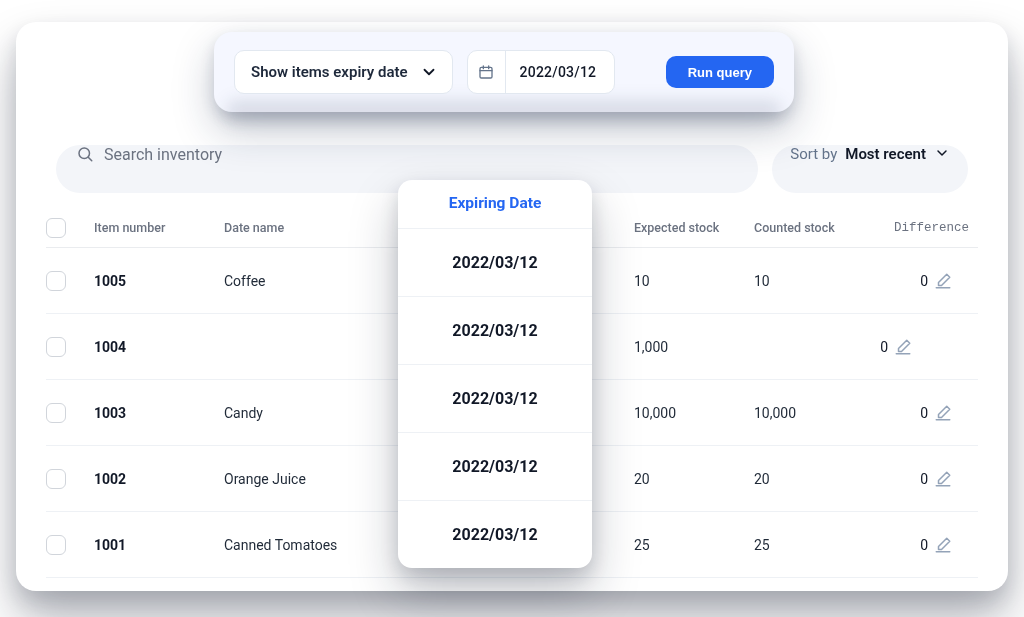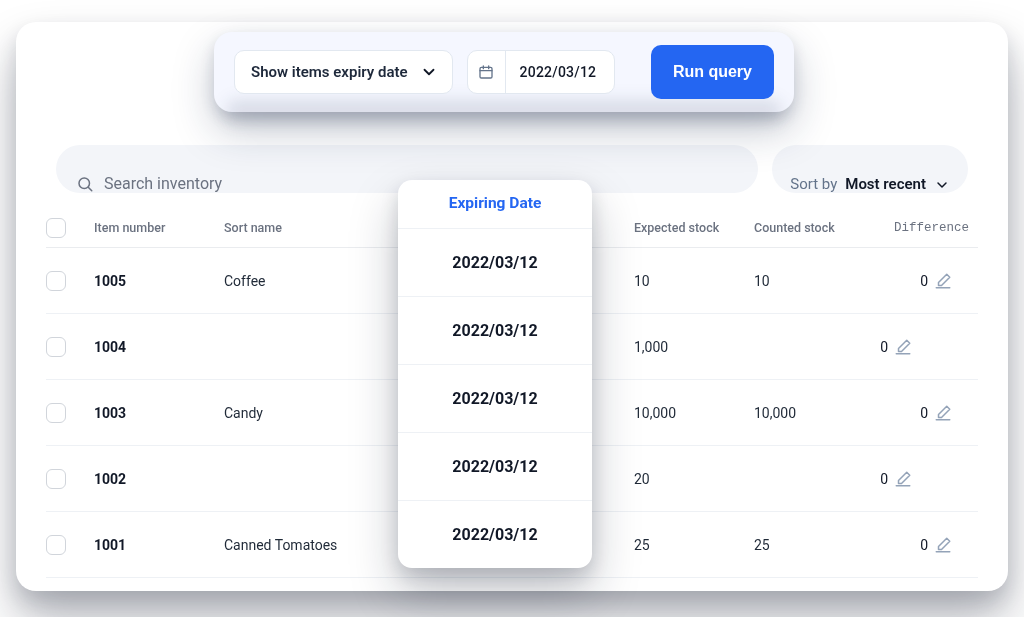--- a/index.html
+++ b/index.html
@@ -81,23 +81,23 @@
     padding: 0 18px 0 14px;
     font-weight: 500;
     letter-spacing: .2px;
   }
   .run-btn {
     margin-left: auto;
     background: #2466f2;
     color: #fff;
     border: none;
     border-radius: 10px;
-    height: 54px;
+    height: 32px;
     padding: 0 22px;
-    font-size: 16px;
+    font-size: 13px;
     font-weight: 600;
     cursor: pointer;
   }
 
   
   .panel {
     position: absolute;
     top: 22px;
     left: 16px;
     right: 16px;
@@ -117,32 +117,32 @@
     left: 40px;
     right: 40px;
     height: 50px;
     display: flex;
     align-items: center;
     gap: 14px;
   }
   .search {
     flex: 1;
     display: flex;
-    align-items: flex-end;
+    align-items: flex-start;
     gap: 10px;
     height: 48px;
     background: #f3f5f9;
     border-radius: 24px;
     padding: 0 20px;
     color: #6b7280;
     font-size: 16px;
   }
   .sort {
     display: flex;
-    align-items: flex-end;
+    align-items: flex-start;
     gap: 8px;
     height: 48px;
     padding: 0 18px;
     background: #f3f5f9;
     border-radius: 24px;
     font-size: 15px;
     cursor: pointer;
   }
   .sort .lbl { color:#64748b; }
   .sort .val { color:#111827; font-weight:600; }
@@ -242,21 +242,21 @@
         </span>
       </div>
     </div>
 
     <div class="grid">
       <div class="row header">
         <div class="checkbox-holder">
             <div class="checkbox"></div>
           </div>
         <div>Item number</div>
-        <div>Sort name</div>
+        <div>Date name</div>
         <div></div>
         <div>Expected stock</div>
         <div>Counted stock</div>
         <div style="text-align:right;padding-right:6px;font-family:Liberation Mono, monospace;">Difference</div>
         <div></div>
       </div>
 
     <div class="row">
           <div>
             <div class="checkbox"></div>
@@ -305,20 +305,21 @@
               <path d="M17 3l4 4-11 11H6v-4L17 3z"></path>
               <path d="M3 21h18"></path>
             </svg>
           </div>
         </div>
         <div class="row">
           <div>
             <div class="checkbox"></div>
           </div>
           <div class="num">1002</div>
+          <div>Orange Juice</div>
           <div></div>
           <div>20</div>
           <div>20</div>
           <div class="diff" style="text-align:right;padding-right:6px;">0</div>
           <div class="edit">
             <svg width="18" height="18" viewBox="0 0 24 24" fill="none" stroke="#94a3b8" stroke-width="2" stroke-linecap="round" stroke-linejoin="round">
               <path d="M17 3l4 4-11 11H6v-4L17 3z"></path>
               <path d="M3 21h18"></path>
             </svg>
           </div>

